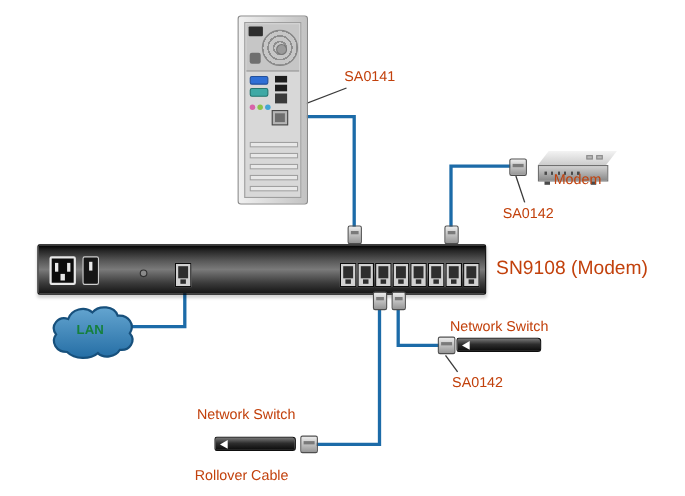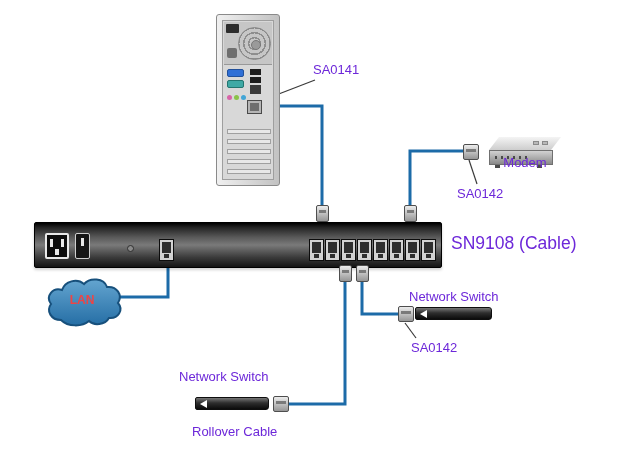--- a/index.html
+++ b/index.html
@@ -1,20 +1,20 @@
 <!DOCTYPE html>
 <html><head>
 <meta charset="utf-8">
 <style>
   * { box-sizing: border-box; margin: 0; padding: 0; }
   body { background: #ffffff; font-family: "Liberation Sans", sans-serif; }
   #stage { position: relative; width: 623px; height: 451px; background: #fff; overflow: hidden; }
   #wires { position: absolute; left: 0; top: 0; }
 
-  .lbl { position: absolute; font-size: 13px; color: #6d28d9; white-space: nowrap; }
+  .lbl { position: absolute; font-size: 13px; color: #c2410c; white-space: nowrap; }
   .lbl-big { font-size: 17.5px; }
   .lbl-center { text-align: center; margin-top: 36px; }
 
   
   .tower { position: absolute; left: 216px; top: 14px; width: 64px; height: 172px;
            background: linear-gradient(90deg,#f0f0f0,#c2c2c2); border: 1px solid #8a8a8a; border-radius: 3px; }
   .panel { position: absolute; left: 5px; top: 5px; width: 52px; height: 160px;
            background: #d8d8d8; border: 1px solid #9e9e9e; }
   .psu   { position: absolute; left: 1px; top: 1px; width: 48px; height: 43px;
            background: #c6c6c6; border-bottom: 1px solid #989898; }
@@ -78,21 +78,21 @@
 
   
   .switchbar { position: absolute; height: 13px; border: 1px solid #0e0e0e; border-radius: 2px 3px 3px 2px;
                background: linear-gradient(180deg,#767676 0%,#2e2e2e 45%,#0b0b0b 100%); }
   .sw-right  { left: 415px; top: 307px; width: 77px; }
   .sw-bottom { left: 195px; top: 397px; width: 74px; }
   .sw-arrow  { position: absolute; left: 4px; top: 2px; width: 0; height: 0;
                border-top: 4px solid transparent; border-bottom: 4px solid transparent; border-right: 7px solid #ffffff; }
 
   .lan-label { position: absolute; left: 58px; top: 293px; width: 48px; text-align: center;
-               color: #ef4444; font-weight: bold; font-size: 12px; }
+               color: #15803d; font-weight: bold; font-size: 12px; }
 </style>
 </head>
 <body>
 
 <div id="stage">
 
   <svg id="wires" width="623" height="451">
     <defs>
       <linearGradient id="cloudGrad" x1="0" y1="0" x2="0" y2="1">
         <stop offset="0" stop-color="#64A5D0"></stop>
@@ -182,20 +182,20 @@
   <div class="switchbar sw-right">
     <div class="sw-arrow"></div>
   </div>
   <div class="switchbar sw-bottom">
     <div class="sw-arrow"></div>
   </div>
 
   <div class="lbl" style="left:313px; top:62px">SA0141</div>
   <div class="lbl lbl-center" style="left:489px; top:119px; width:72px">Modem</div>
   <div class="lbl" style="left:457px; top:186px">SA0142</div>
-  <div class="lbl lbl-big" style="left:451px; top:233px">SN9108 (Cable)</div>
+  <div class="lbl lbl-big" style="left:451px; top:233px">SN9108 (Modem)</div>
   <div class="lan-label">LAN</div>
   <div class="lbl" style="left:409px; top:289px">Network Switch</div>
   <div class="lbl" style="left:411px; top:340px">SA0142</div>
   <div class="lbl" style="left:179px; top:369px">Network Switch</div>
-  <div class="lbl" style="left:192px; top:424px">Rollover Cable</div>
+  <div class="lbl" style="left:177px; top:424px">Rollover Cable</div>
 
 </div>
 
 </body></html>

